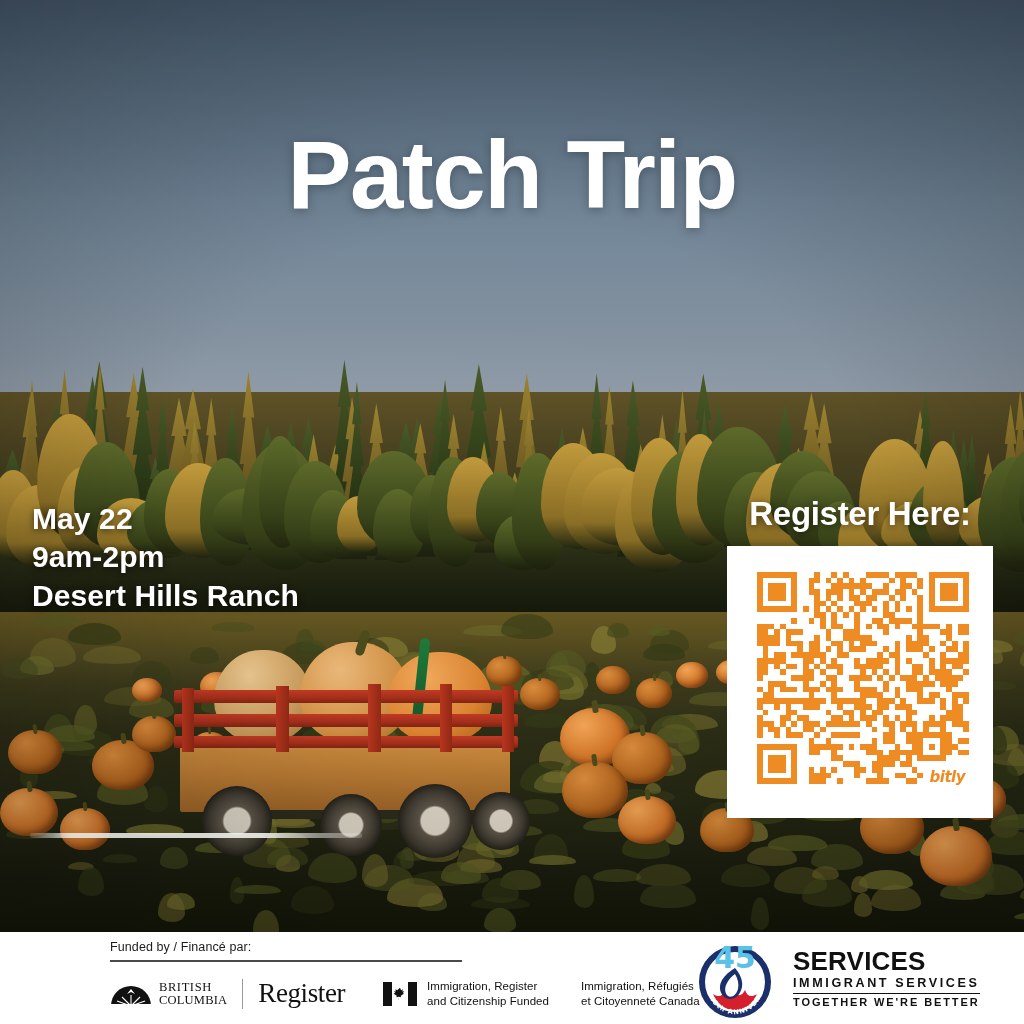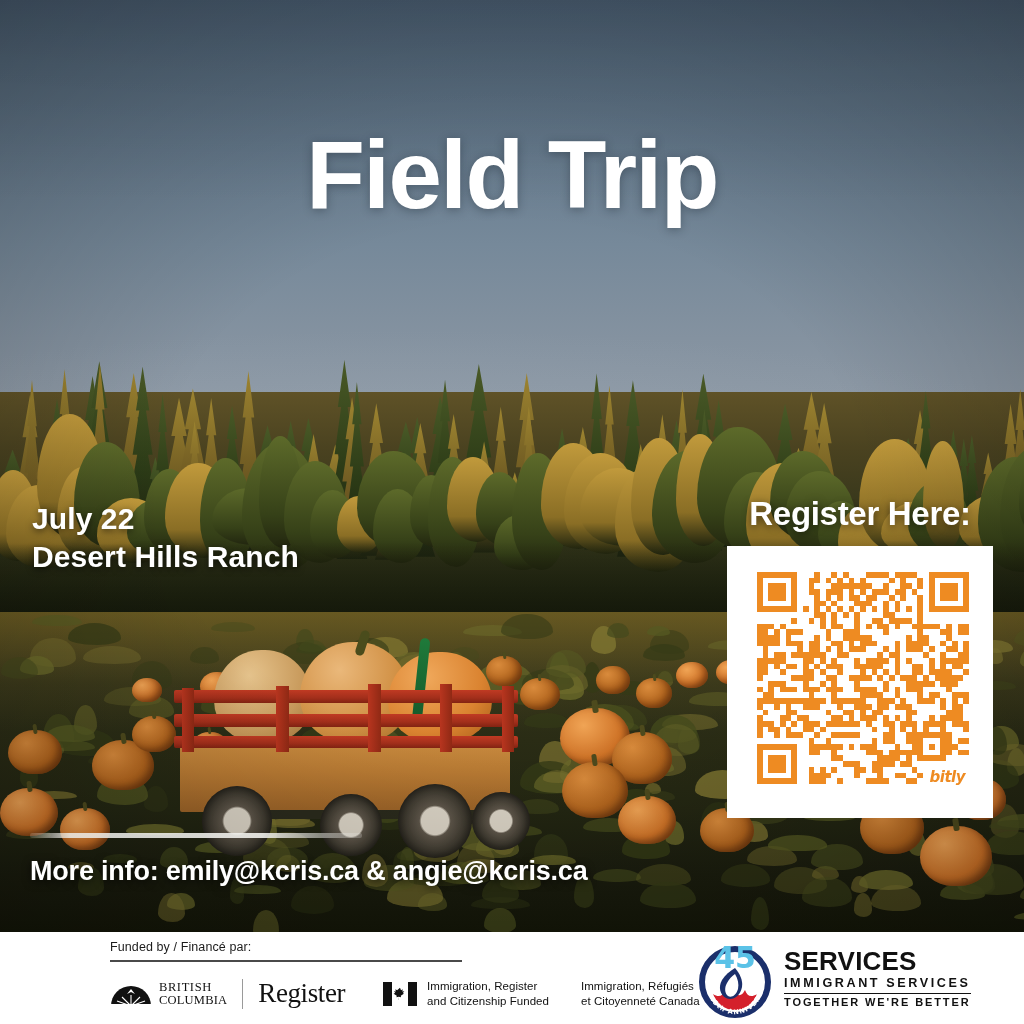--- a/index.html
+++ b/index.html
@@ -204,21 +204,21 @@
   .ca-leaf{
     position:absolute;left:50%;top:50%;transform:translate(-50%,-50%);
     width:15px;height:15px;
   }
   .ca-text{
     font-size:11.5px;line-height:1.22;color:#111;letter-spacing:.05px;white-space:nowrap;
   }
   .ca-text.fr{margin-left:22px;}
 
   
-  .kam{position:absolute;left:695px;top:6px;display:flex;align-items:center;gap:9px;}
+  .kam{position:absolute;left:695px;top:6px;display:flex;align-items:center;gap:18px;}
   .kam-badge{position:relative;width:80px;height:80px;}
   .kam-text{line-height:1;}
   .kam-1{
     font-size:26px;font-weight:700;color:#111;letter-spacing:.2px;
   }
   .kam-2{
     font-size:12.6px;font-weight:700;color:#111;letter-spacing:2.6px;margin-top:3px;
   }
   .kam-rule{width:100%;height:1.5px;background:#111;margin:3px 0 3px;}
   .kam-3{
@@ -681,29 +681,29 @@
       <div class="wheel" style="left:148px;top:166px;width:62px;height:62px;"></div>
       <div class="wheel" style="left:226px;top:156px;width:74px;height:74px;"></div>
       <div class="wheel" style="left:300px;top:164px;width:58px;height:58px;"></div>
     </div>
 
     <div class="vignette"></div>
     <div class="rail-line"></div>
   </div>
 
   <div class="title">
-    <span class="l2">Field Trip</span>
+    <span class="l2">Patch Trip</span>
   </div>
 
   <div class="details">
-    <div>July 22</div>
+    <div>May 22</div>
+    <div>9am-2pm</div>
     <div>Desert Hills Ranch</div>
   </div>
 
-  <div class="moreinfo">More info: emily@kcris.ca &amp; angie@kcris.ca</div>
 
   <div class="register">Register Here:</div>
 
   <div class="qr-panel">
     <div class="qr-wrap">
       <div class="qr-grid" id="qr-grid">
           <i style="grid-area:1/1"></i>
           <i style="grid-area:1/2"></i>
           <i style="grid-area:1/3"></i>
           <i style="grid-area:1/4"></i>

